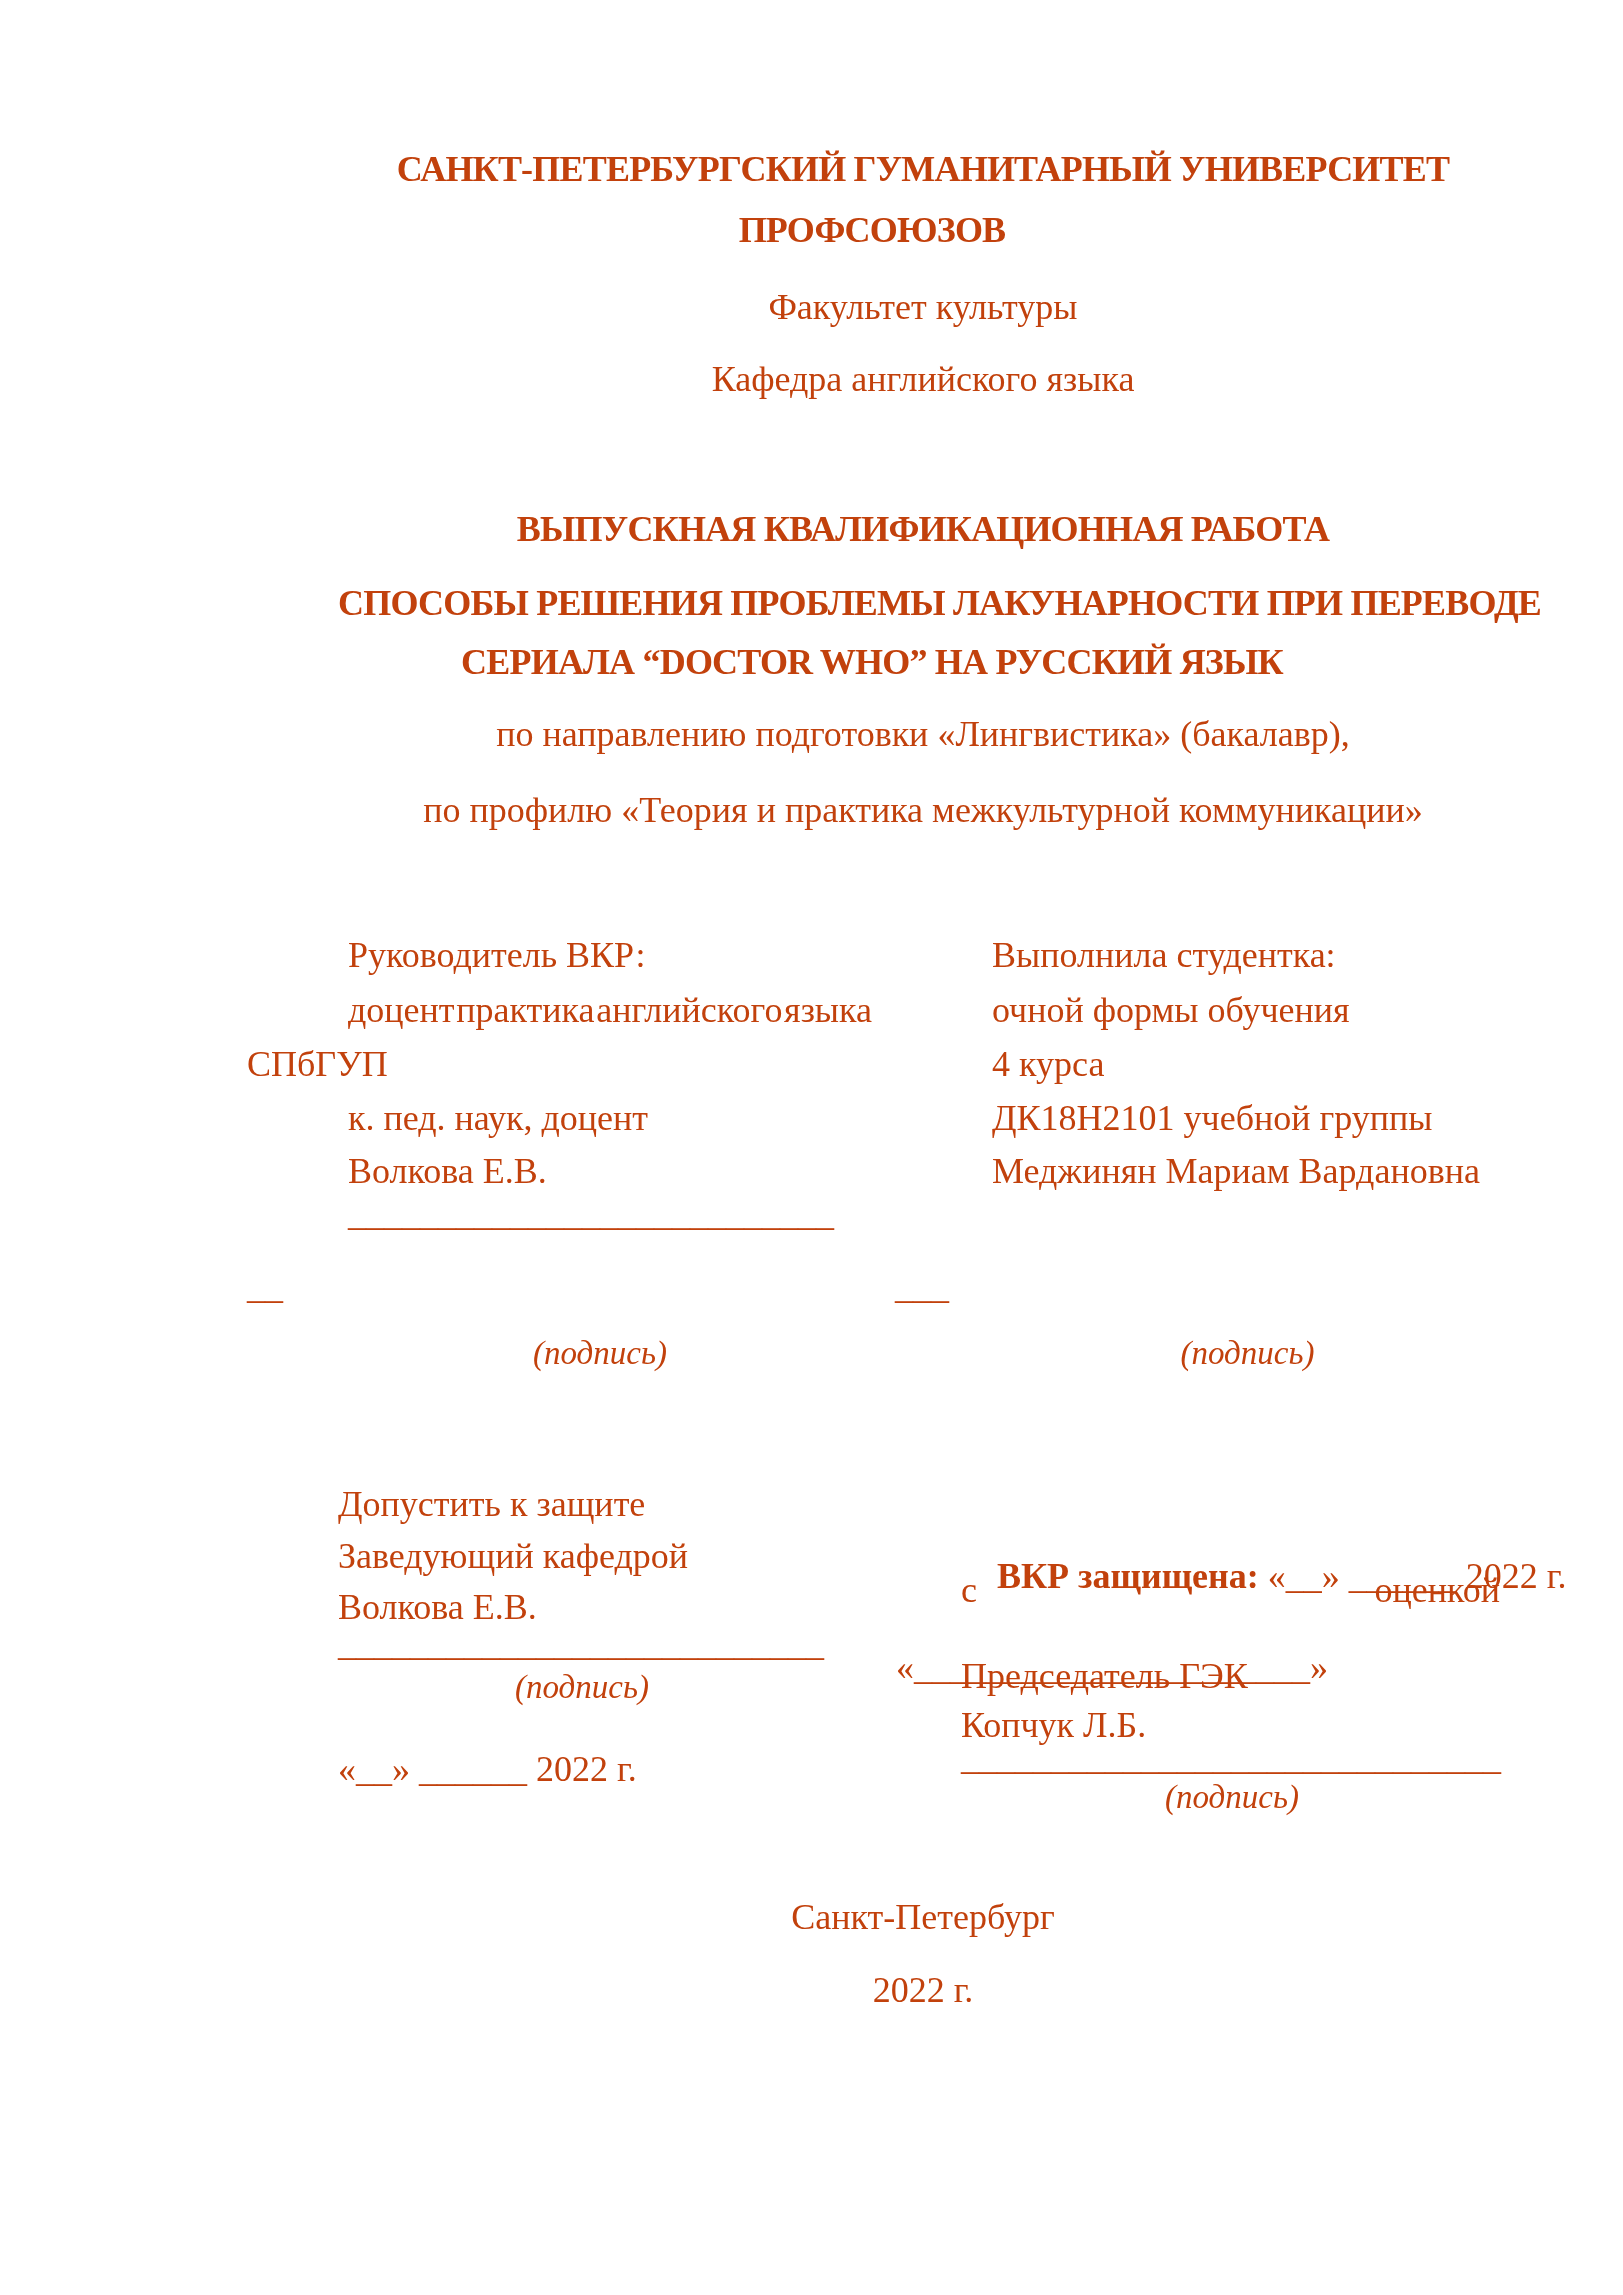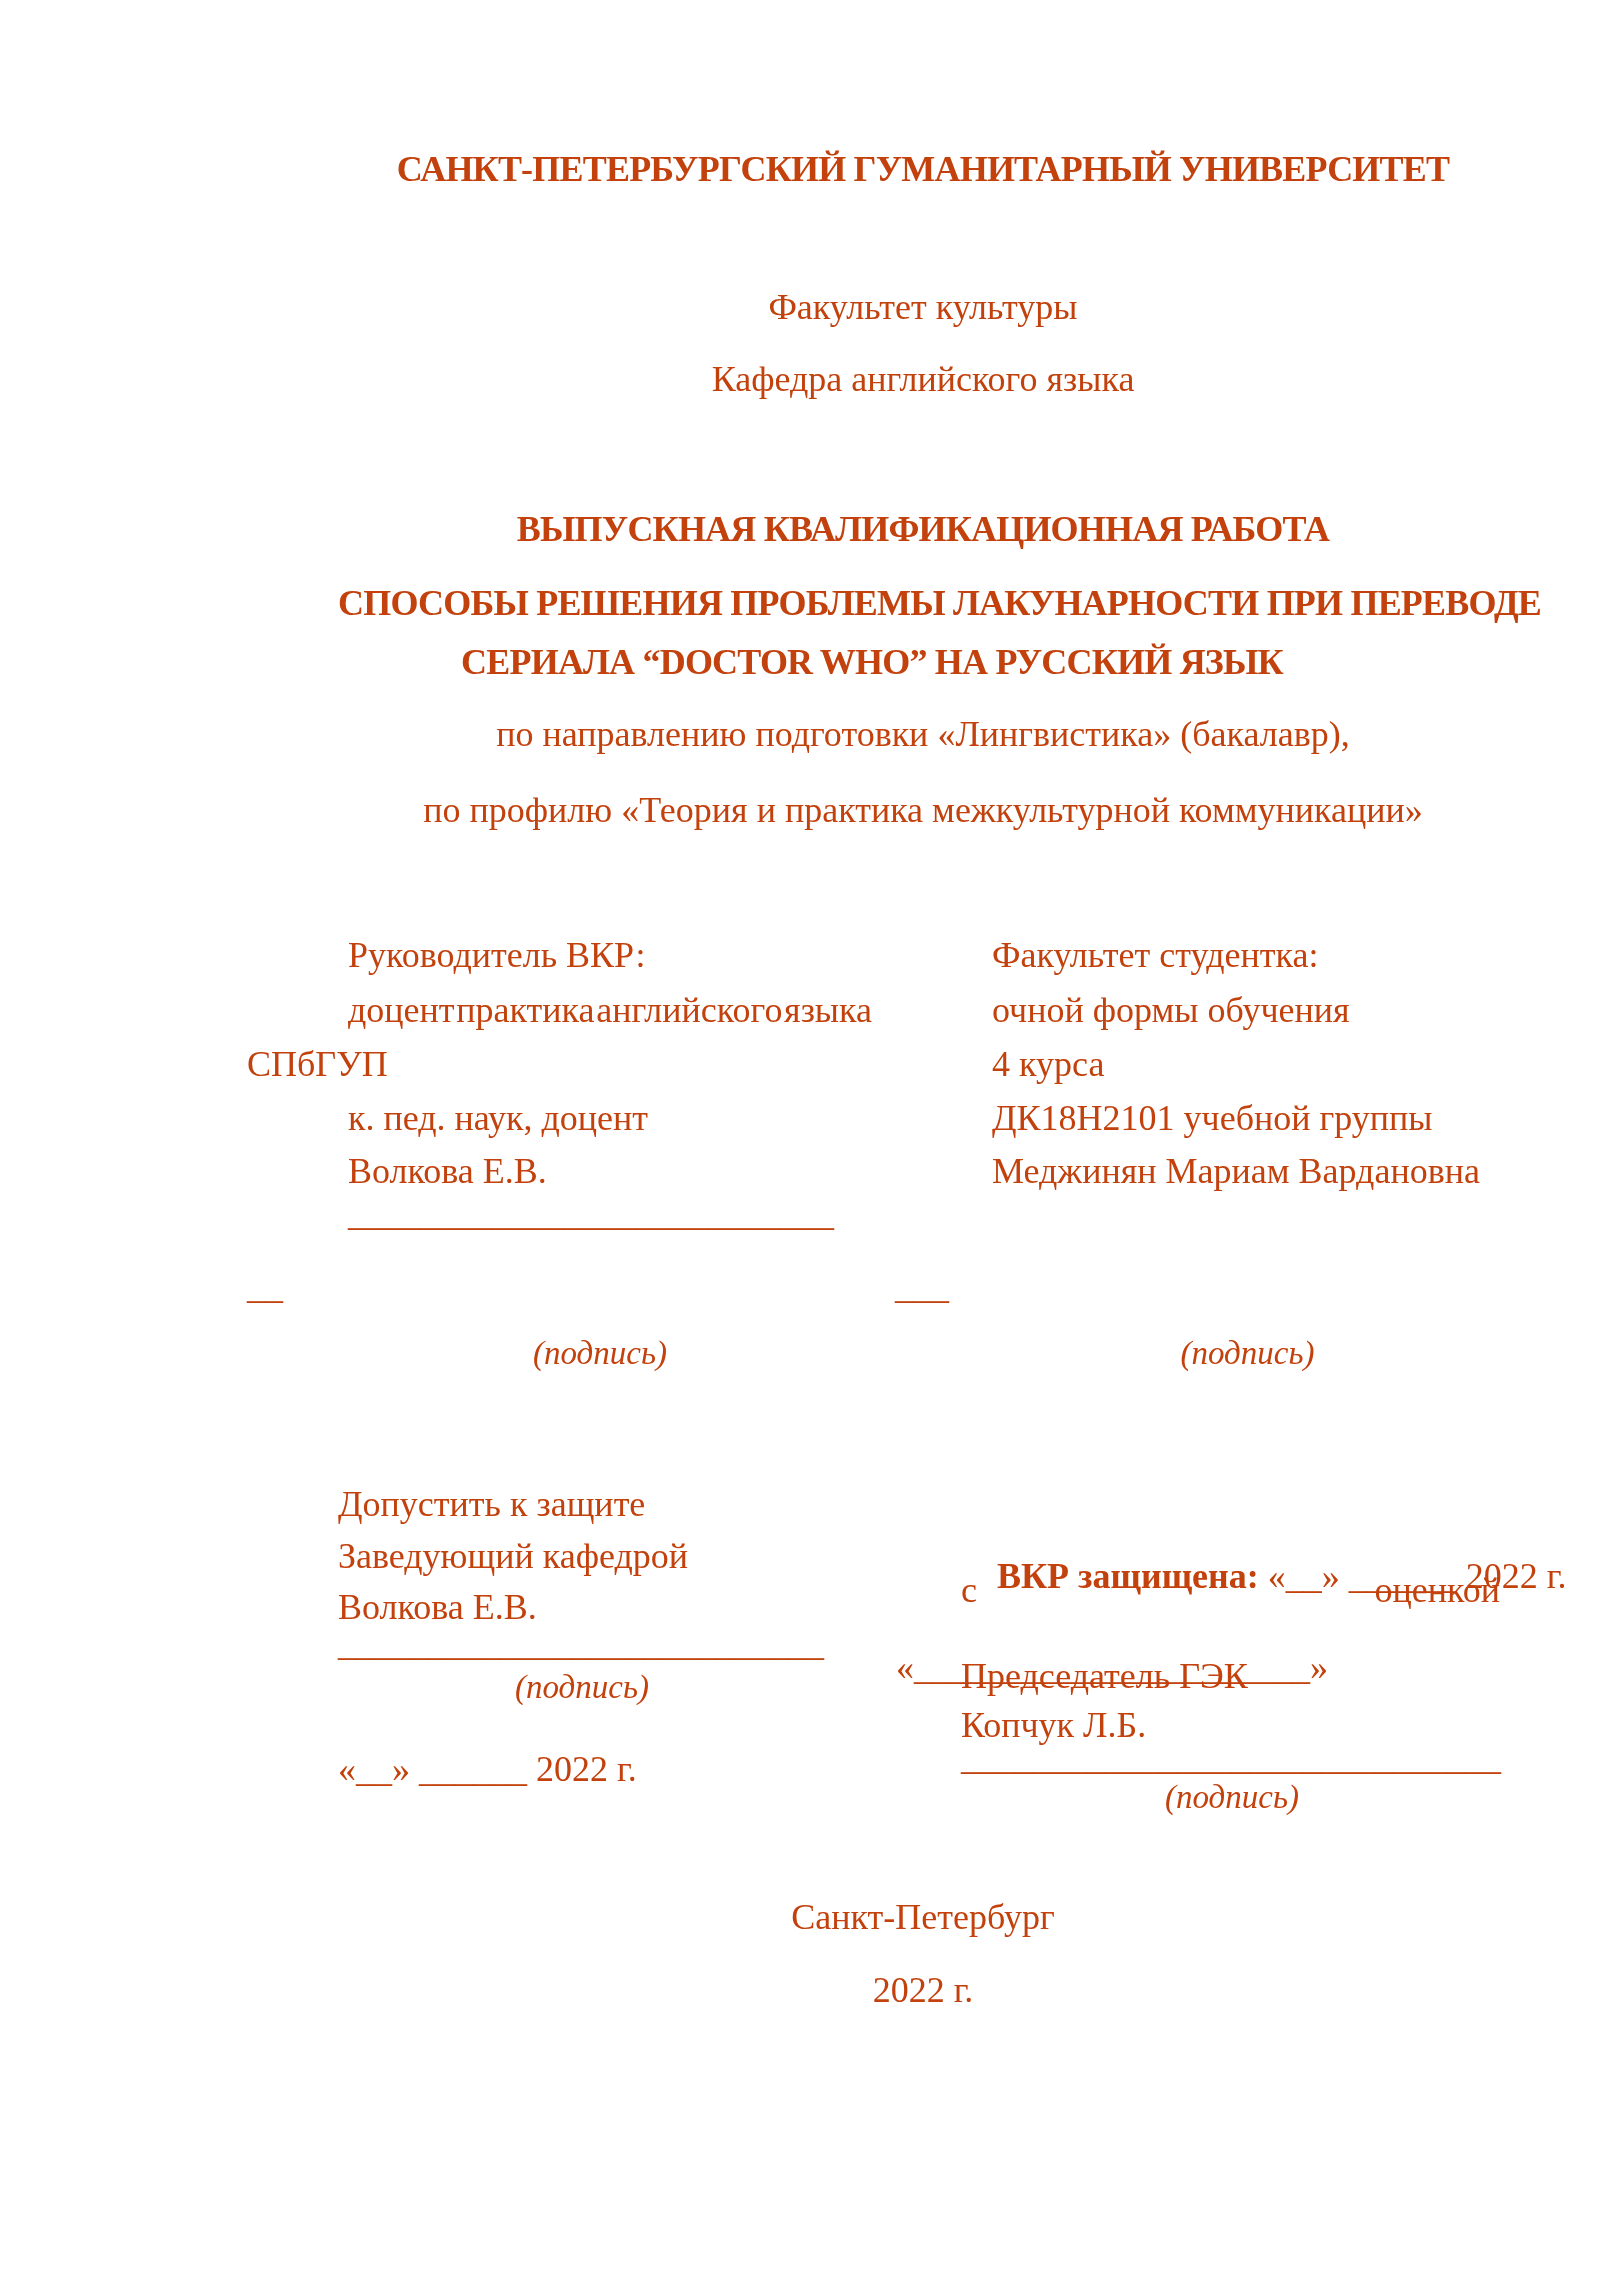--- a/index.html
+++ b/index.html
@@ -22,20 +22,21 @@
   .jrow{display:flex;justify-content:space-between;}
   .sigcap{font-style:italic;font-size:33px;}
   .uline{letter-spacing:0;}
 </style>
 </head>
 <body>
 
 <div class="page">
 
   <div class="ln c b" style="left:338px;width:1170px;top:149px;">САНКТ-ПЕТЕРБУРГСКИЙ ГУМАНИТАРНЫЙ УНИВЕРСИТЕТ</div>
+  <div class="ln c b" style="left:236px;width:1272px;top:210px;">ПРОФСОЮЗОВ</div>
   <div class="ln c" style="left:338px;width:1170px;top:287px;">Факультет культуры</div>
   <div class="ln c" style="left:338px;width:1170px;top:359px;">Кафедра английского языка</div>
 
   <div class="ln c b" style="left:338px;width:1170px;top:509px;">ВЫПУСКНАЯ КВАЛИФИКАЦИОННАЯ РАБОТА</div>
   <div class="ln c b" style="left:338px;width:1170px;top:583px;">СПОСОБЫ РЕШЕНИЯ ПРОБЛЕМЫ ЛАКУНАРНОСТИ ПРИ ПЕРЕВОДЕ</div>
   <div class="ln c b" style="left:236px;width:1272px;top:642px;">СЕРИАЛА “DOCTOR WHO” НА РУССКИЙ ЯЗЫК</div>
   <div class="ln c" style="left:338px;width:1170px;top:714px;">по направлению подготовки «Лингвистика» (бакалавр),</div>
   <div class="ln c" style="left:338px;width:1170px;top:790px;">по профилю «Теория и практика межкультурной коммуникации»</div>
 
   <div class="ln" style="left:348px;top:935px;">Руководитель ВКР:</div>
@@ -45,21 +46,21 @@
     <span>английского</span>
     <span>языка</span>
   </div>
   <div class="ln" style="left:247px;top:1044px;text-align:right;">СПбГУП</div>
   <div class="ln" style="left:348px;top:1098px;">к. пед. наук, доцент</div>
   <div class="ln" style="left:348px;top:1151px;">Волкова Е.В.</div>
   <div class="ln uline" style="left:348px;top:1193px;">___________________________</div>
   <div class="ln uline" style="left:247px;top:1266px;">__</div>
   <div class="ln c sigcap" style="left:348px;width:504px;top:1335px;">(подпись)</div>
 
-  <div class="ln" style="left:992px;top:935px;">Факультет студентка:</div>
+  <div class="ln" style="left:992px;top:935px;">Выполнила студентка:</div>
   <div class="ln" style="left:992px;top:990px;">очной формы обучения</div>
   <div class="ln" style="left:992px;top:1044px;">4 курса</div>
   <div class="ln" style="left:992px;top:1098px;">ДК18Н2101 учебной группы</div>
   <div class="ln" style="left:992px;top:1151px;">Меджинян Мариам Вардановна</div>
   <div class="ln uline" style="left:895px;top:1266px;">___</div>
   <div class="ln c sigcap" style="left:992px;width:511px;top:1335px;">(подпись)</div>
 
   <div class="ln" style="left:338px;top:1484px;">Допустить к защите</div>
   <div class="ln" style="left:338px;top:1536px;">Заведующий кафедрой</div>
   <div class="ln" style="left:338px;top:1587px;">Волкова Е.В.</div>

